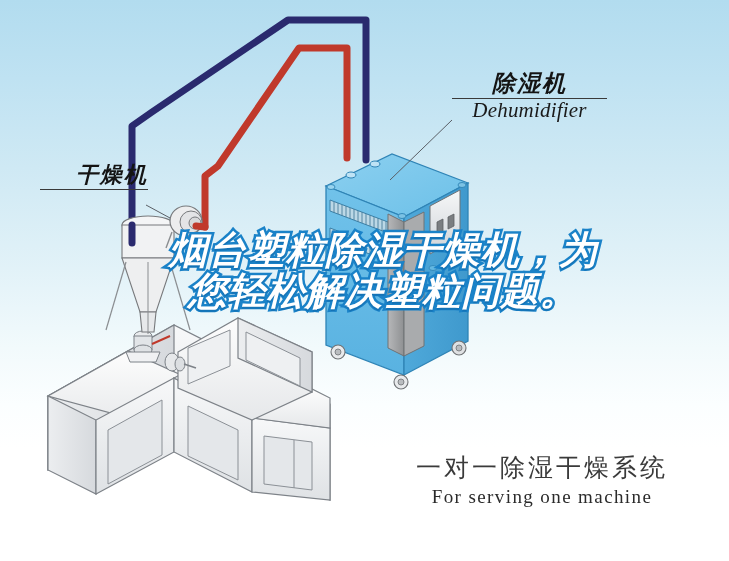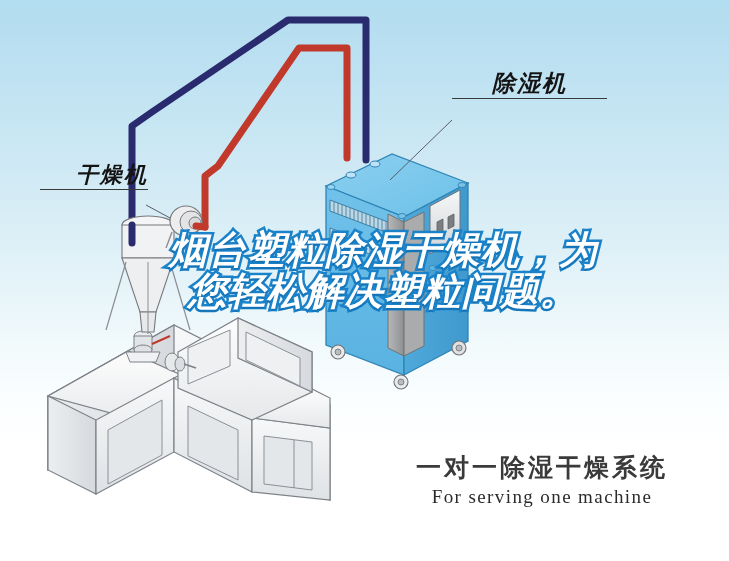--- a/index.html
+++ b/index.html
@@ -79,21 +79,21 @@
     left: 382px;
     top: 455px;
     width: 320px;
     text-align: center;
     color: #2b2b2b;
     user-select: none;
   }
   #caption .cn {
     display: block;
     font-family: "DejaVu Sans", "Liberation Sans", sans-serif;
-    font-weight: 700;
+    font-weight: 400;
     font-size: 25px;
     letter-spacing: 3px;
     line-height: 1.05;
     color: #3a3a3a;
   }
   #caption .en {
     display: block;
     font-family: "Liberation Serif", "DejaVu Serif", serif;
     font-size: 19px;
     letter-spacing: 1.4px;
@@ -325,20 +325,21 @@
   </svg>
 
   <div class="callout" id="label-hopper">
     <span class="cn">干燥机</span>
     <span class="rule"></span>
   </div>
 
   <div class="callout" id="label-dehumidifier">
     <span class="cn">除湿机</span>
     <span class="rule"></span>
+    <span class="en">Dehumidifier</span>
   </div>
 
   <div id="headline">
     <span class="hl">烟台塑粒除湿干燥机，为</span>
     <span class="hl hl2">您轻松解决塑粒问题。</span>
   </div>
 
   <div id="caption">
     <span class="cn">一对一除湿干燥系统</span>
     <span class="en">For serving one machine</span>

